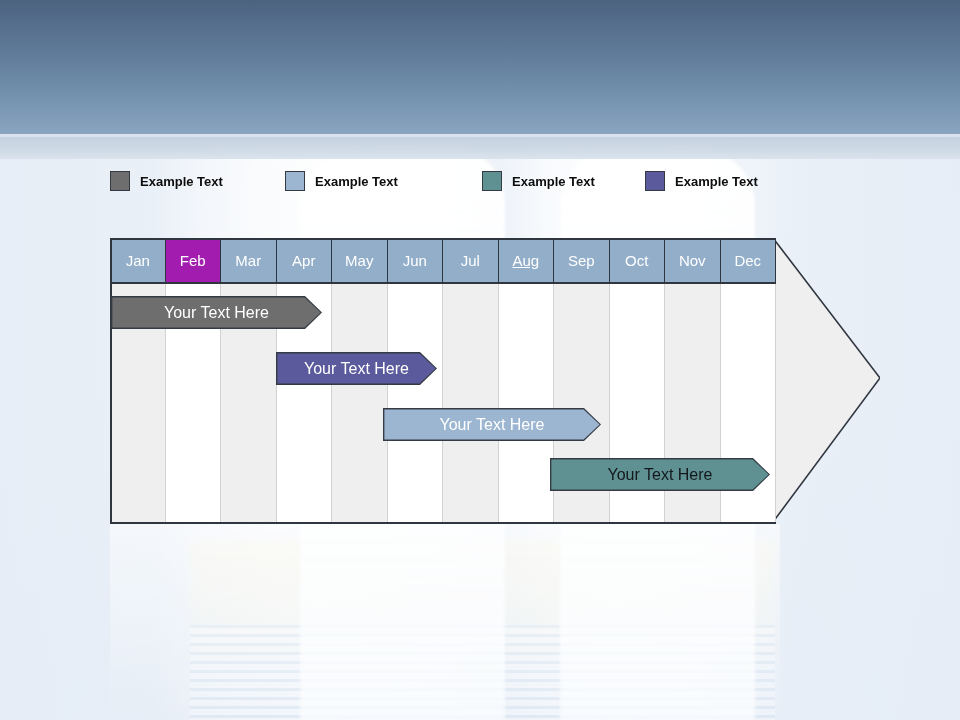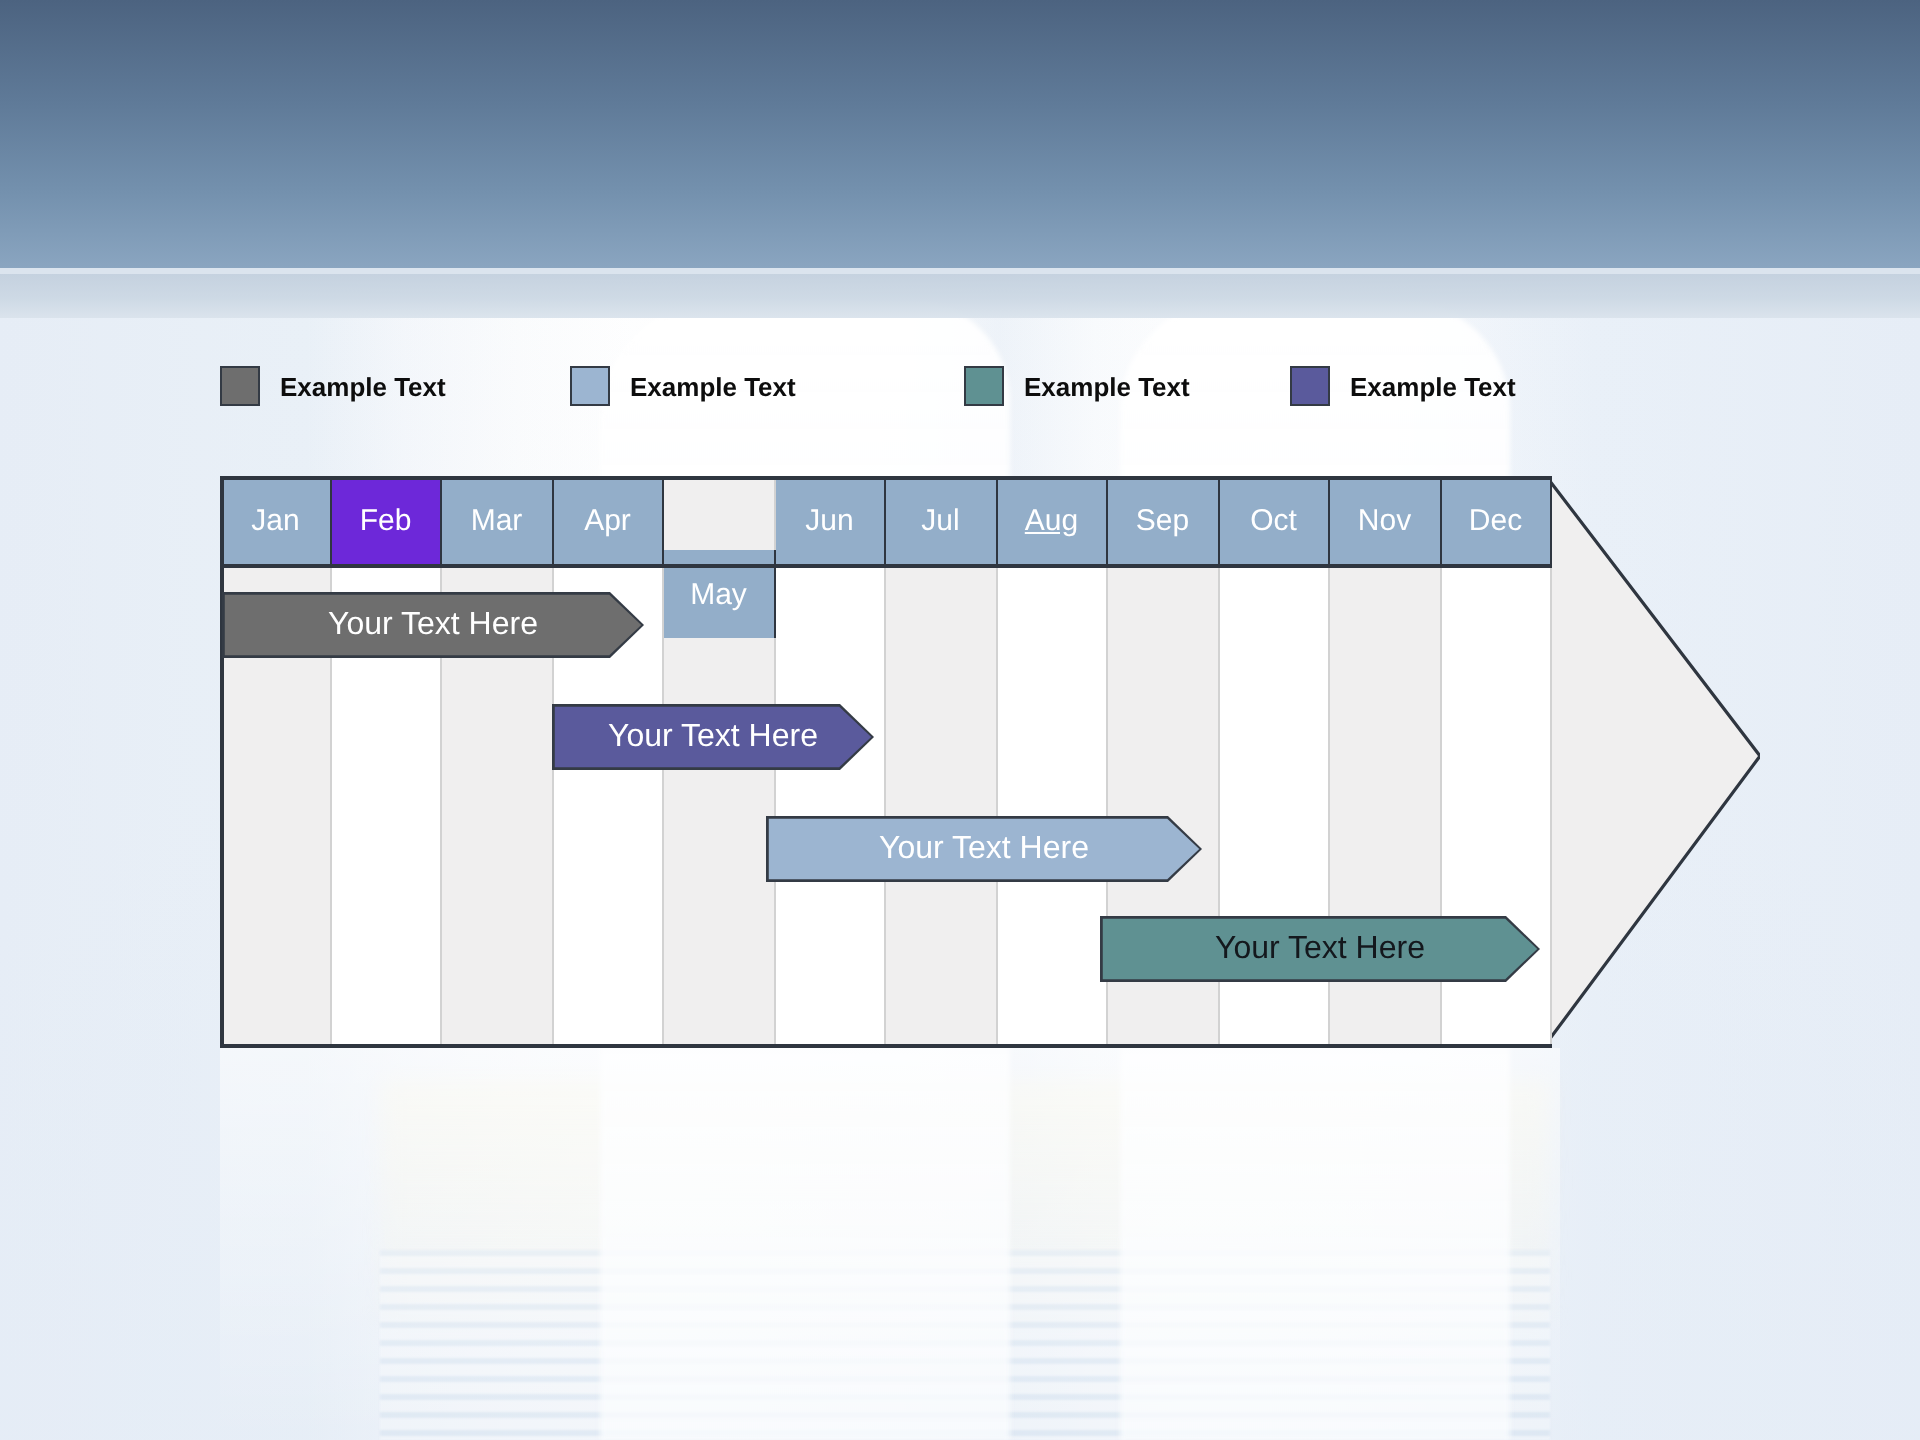--- a/index.html
+++ b/index.html
@@ -102,21 +102,21 @@
   .slide-title .n { font-weight: 400; }
 
   
   .legend {
     position: absolute;
     left: 110px; top: 168px;
     width: 720px; height: 30px;
   }
   .legend-item {
     position: absolute;
-    top: 12px;
+    top: 0;
     display: flex;
     align-items: center;
     height: 26px;
     white-space: nowrap;
   }
   .legend-swatch {
     width: 20px; height: 20px;
     border: 1px solid #333a44;
     box-sizing: border-box;
     margin-right: 10px;
@@ -257,33 +257,33 @@
     </svg>
 
     <div class="grid" id="grid-root">
         <div class="col shade" style="left: 0px;">
           <div class="col-line"></div>
         </div>
         <div class="month-head first" style="left: 0px; background: rgb(147, 174, 201);">Jan</div>
         <div class="col plain" style="left: 55.5px;">
           <div class="col-line"></div>
         </div>
-        <div class="month-head" style="left: 55.5px; background: #6d28d9;">Feb</div>
+        <div class="month-head" style="left: 55.5px; background: #a21caf;">Feb</div>
         <div class="col shade" style="left: 111px;">
           <div class="col-line"></div>
         </div>
         <div class="month-head" style="left: 111px; background: rgb(147, 174, 201);">Mar</div>
         <div class="col plain" style="left: 166.5px;">
           <div class="col-line"></div>
         </div>
         <div class="month-head" style="left: 166.5px; background: rgb(147, 174, 201);">Apr</div>
         <div class="col shade" style="left: 222px;">
           <div class="col-line"></div>
         </div>
-        <div class="month-head" style="left: 222px; background: rgb(147, 174, 201); margin-top: 37px;">May</div>
+        <div class="month-head" style="left: 222px; background: rgb(147, 174, 201);">May</div>
         <div class="col plain" style="left: 277.5px;">
           <div class="col-line"></div>
         </div>
         <div class="month-head" style="left: 277.5px; background: rgb(147, 174, 201);">Jun</div>
         <div class="col shade" style="left: 333px;">
           <div class="col-line"></div>
         </div>
         <div class="month-head" style="left: 333px; background: rgb(147, 174, 201);">Jul</div>
         <div class="col plain" style="left: 388.5px;">
           <div class="col-line"></div>

